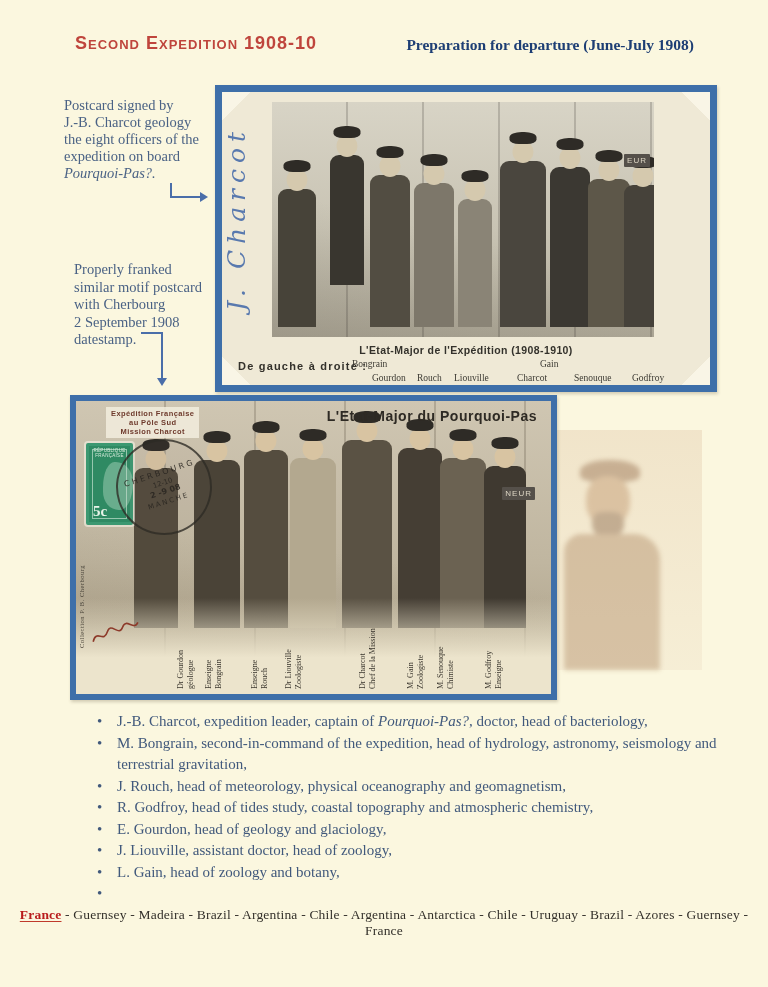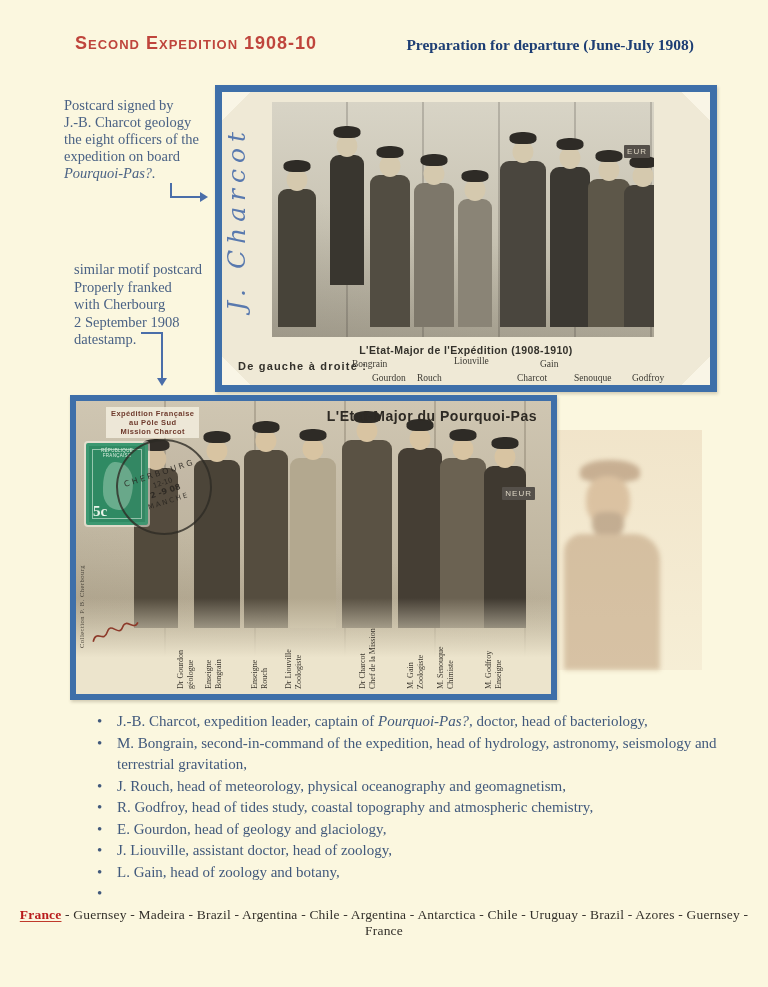--- a/index.html
+++ b/index.html
@@ -115,21 +115,21 @@
     background:rgba(242,237,222,.85); color:#6e3a2c; padding:2px 5px;
     font-family:"Liberation Sans", sans-serif; font-weight:bold;
     font-size:7.5px; line-height:9px; letter-spacing:.4px;
   }
   .lbl-tr{
     position:absolute; right:14px; top:7px; z-index:3;
     font-family:"Liberation Sans", sans-serif; font-weight:bold;
     font-size:14px; letter-spacing:.5px; color:#2e2a24;
   }
   .stamp{
-    position:absolute; left:10px; top:42px; width:62px; height:82px; z-index:4;
+    position:absolute; left:10px; top:42px; width:47px; height:82px; z-index:4;
     background:#2f8a63; border:3px solid #3c9871; border-radius:2px;
     box-shadow:0 0 0 2px rgba(250,248,235,.55);
     padding-left:30px;
   }
   .stamp-inner{ position:absolute; inset:3px; border:1px solid rgba(220,240,225,.6); }
   .stamp-country{
     position:absolute; top:2px; left:0; right:0; text-align:center;
     font-family:"Liberation Sans", sans-serif; font-size:4.5px; color:#d9ecdd; letter-spacing:.3px;
   }
   .stamp-value{
@@ -200,49 +200,49 @@
   <div class="anno anno1">
     <div>Postcard signed by</div>
     <div>J.-B. Charcot geology</div>
     <div>the eight officers of the</div>
     <div>expedition on board</div>
     <div class="italic">Pourquoi-Pas?.</div>
   </div>
   <div class="arrow-elbow-right"></div>
 
   <div class="anno anno2">
+    <div>Properly franked</div>
     <div>similar motif postcard</div>
-    <div>Properly franked</div>
     <div>with Cherbourg</div>
     <div>2 September 1908</div>
     <div>datestamp.</div>
   </div>
   <div class="arrow-elbow-down"></div>
 
   <div class="card card1">
     <div class="sig1">J. Charcot</div>
     <div class="photo1">
       <div class="person" style="left:6px;   bottom:10px; width:38px; height:138px; background:#474339;"></div>
       <div class="person" style="left:58px;  bottom:52px; width:34px; height:130px; background:#39362f;"></div>
       <div class="person" style="left:98px;  bottom:10px; width:40px; height:152px; background:#524d42;"></div>
       <div class="person" style="left:142px; bottom:10px; width:40px; height:144px; background:#7d776a;"></div>
       <div class="person" style="left:186px; bottom:10px; width:34px; height:128px; background:#8a8476;"></div>
       <div class="person" style="left:228px; bottom:10px; width:46px; height:166px; background:#4a463e;"></div>
       <div class="person" style="left:278px; bottom:10px; width:40px; height:160px; background:#3b3832;"></div>
       <div class="person" style="left:316px; bottom:10px; width:42px; height:148px; background:#5d5749;"></div>
       <div class="person" style="left:352px; bottom:10px; width:38px; height:142px; background:#46423a;"></div>
-      <div class="ship-sign" style="right:4px; top:43px;">EUR</div>
+      <div class="ship-sign" style="right:4px; top:52px;">EUR</div>
     </div>
     <div class="cap1-title">L'Etat-Major de l'Expédition (1908-1910)</div>
     <div class="cap1-prefix">De gauche à droite :</div>
     <span class="nm" style="left:130px; top:267px;">Bongrain</span>
     <span class="nm" style="left:318px; top:267px;">Gain</span>
     <span class="nm" style="left:150px; top:281px;">Gourdon</span>
     <span class="nm" style="left:195px; top:281px;">Rouch</span>
-    <span class="nm" style="left:232px; top:264px;">Liouville</span>
+    <span class="nm" style="left:232px; top:281px;">Liouville</span>
     <span class="nm" style="left:295px; top:281px;">Charcot</span>
     <span class="nm" style="left:352px; top:281px;">Senouque</span>
     <span class="nm" style="left:410px; top:281px;">Godfroy</span>
   </div>
 
   <div class="ghost">
     <div class="ghost-fig">
       <div class="g-cap"></div>
       <div class="g-face"></div>
       <div class="g-beard"></div>

